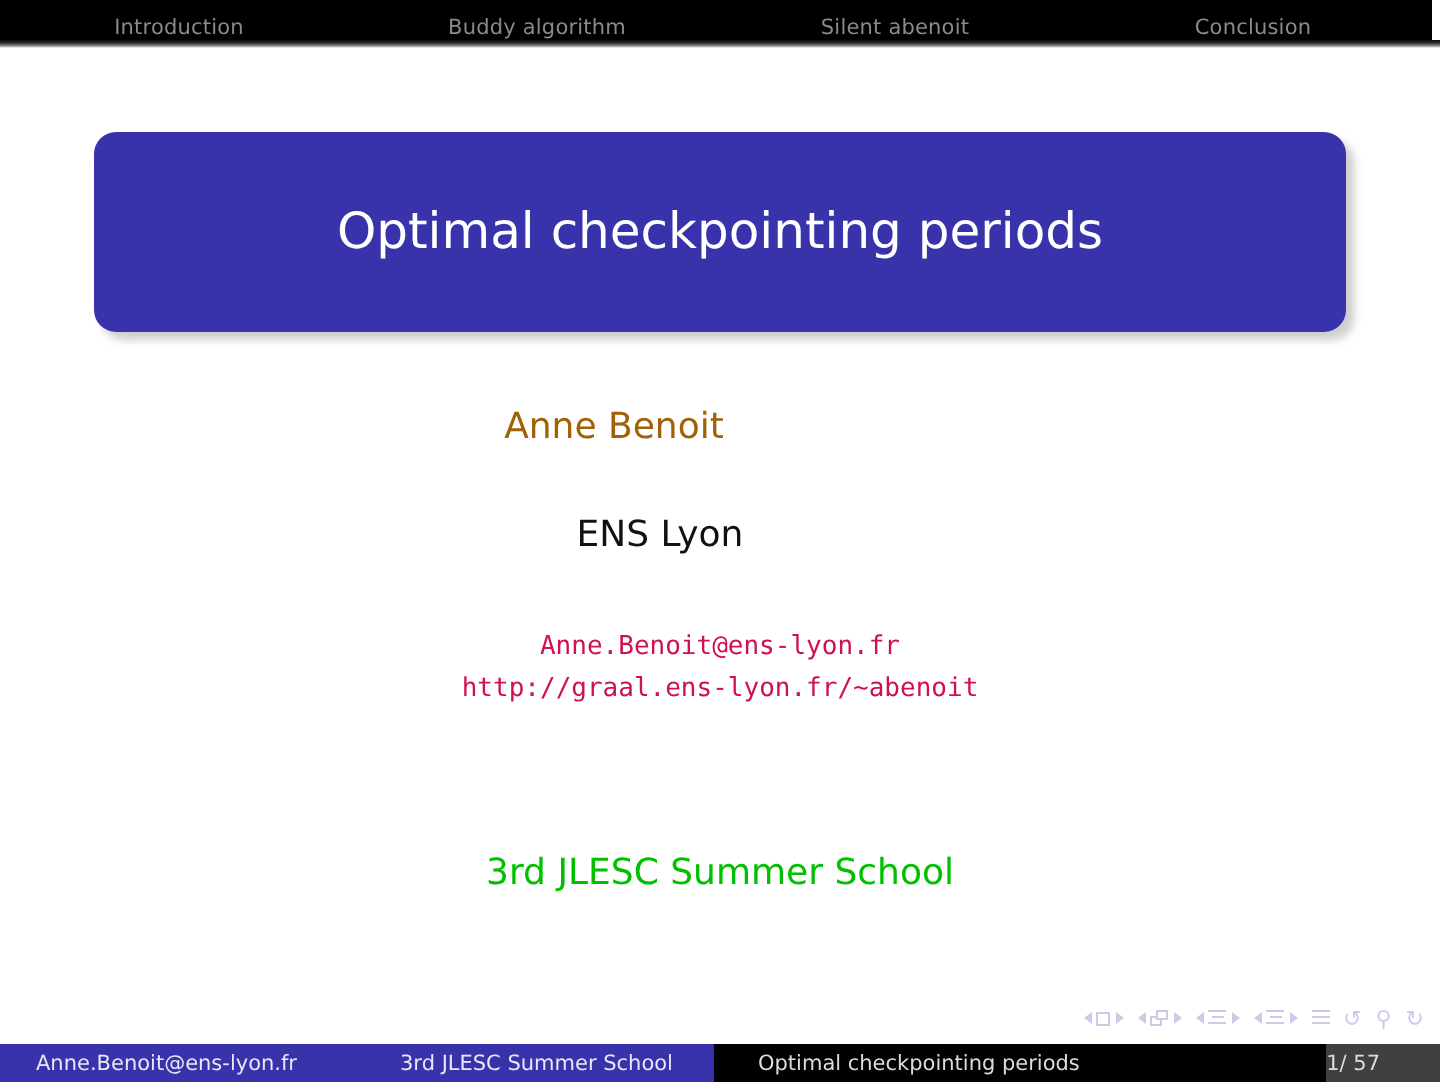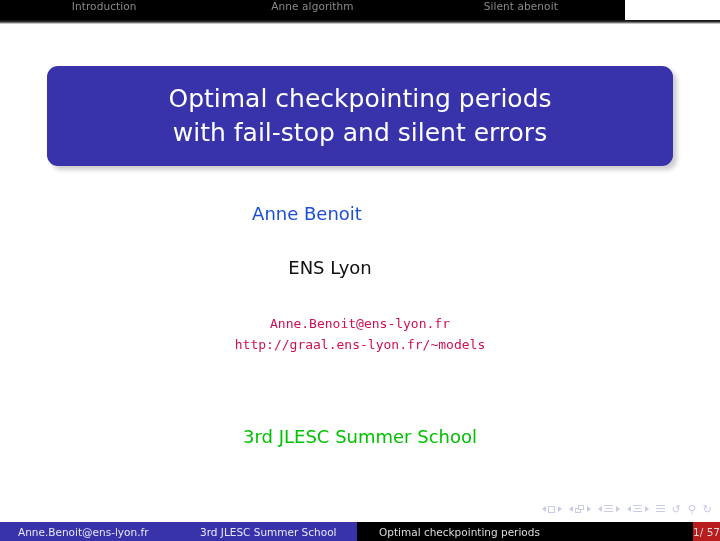--- a/index.html
+++ b/index.html
@@ -21,25 +21,25 @@
     left: 0; top: 0;
     width: 720px;
     height: 541px;
     background: #ffffff;
   }
 
   
   #headbar {
     position: absolute;
     left: 0; top: 0;
-    width: 625px;
+    width: 716px;
     height: 20px;
     background: #000000;
     display: flex;
-    align-items: flex-start;
+    align-items: flex-end;
   }
   #headbar-fade {
     position: absolute;
     left: 0; top: 20px;
     width: 720px;
     height: 4px;
     background: linear-gradient(to bottom, #0a0a0a 0%, #2a2a2a 35%, #8e8e8e 75%, #ffffff 100%);
   }
   .nav-section {
     flex: 1 1 0;
@@ -92,21 +92,21 @@
     white-space: nowrap;
   }
 
   
   #author {
     position: absolute;
     left: 0;
     top: 203px;
     width: 614px;
     text-align: center;
-    color: #1d4ed8;
+    color: #a16207;
     font-size: 18px;
     font-family: "DejaVu Sans", sans-serif;
   }
   #institute {
     position: absolute;
     left: 0;
     top: 257px;
     width: 660px;
     text-align: center;
     color: #111111;
@@ -242,54 +242,54 @@
     box-sizing: border-box;
   }
   #foot-title {
     background: #000000;
     flex: 1 1 auto;
     padding-left: 22px;
     box-sizing: border-box;
     color: #dcdcdc;
   }
   #foot-page {
-    background: #b91c1c;
-    padding-right: 0;
+    background: #404040;
+    padding-right: 30px;
     box-sizing: border-box;
     color: #dcdcdc;
     justify-content: flex-end;
   }
 </style>
 </head>
 <body>
 
 <div id="slide">
 
   <div id="headbar">
     <div class="nav-section">Introduction</div>
-    <div class="nav-section">Anne algorithm</div>
+    <div class="nav-section">Buddy algorithm</div>
     <div class="nav-section">Silent abenoit</div>
+    <div class="nav-section">Conclusion</div>
   </div>
   <div id="headbar-fade"></div>
 
   <div id="titleblock-wrap">
     <div id="titleblock-shadow"></div>
     <div id="titleblock">
       <div class="title-line">Optimal checkpointing periods</div>
-      <div class="title-line">with fail-stop and silent errors</div>
     </div>
   </div>
 
   <div id="author">Anne Benoit</div>
 
   <div id="institute">ENS Lyon</div>
 
   <div id="contact">
     <span class="mono-line">Anne.Benoit@ens-lyon.fr</span>
-    <span class="mono-line">http://graal.ens-lyon.fr/~models</span>
+    <span class="mono-line">http://graal.ens-lyon.fr/~abenoit</span>
   </div>
 
   <div id="event">
     <span class="event-line">3rd JLESC Summer School</span>
   </div>
 
   <div id="navsymbols">
 
     <span class="navsym-group">
       <span class="tri-l"></span>

